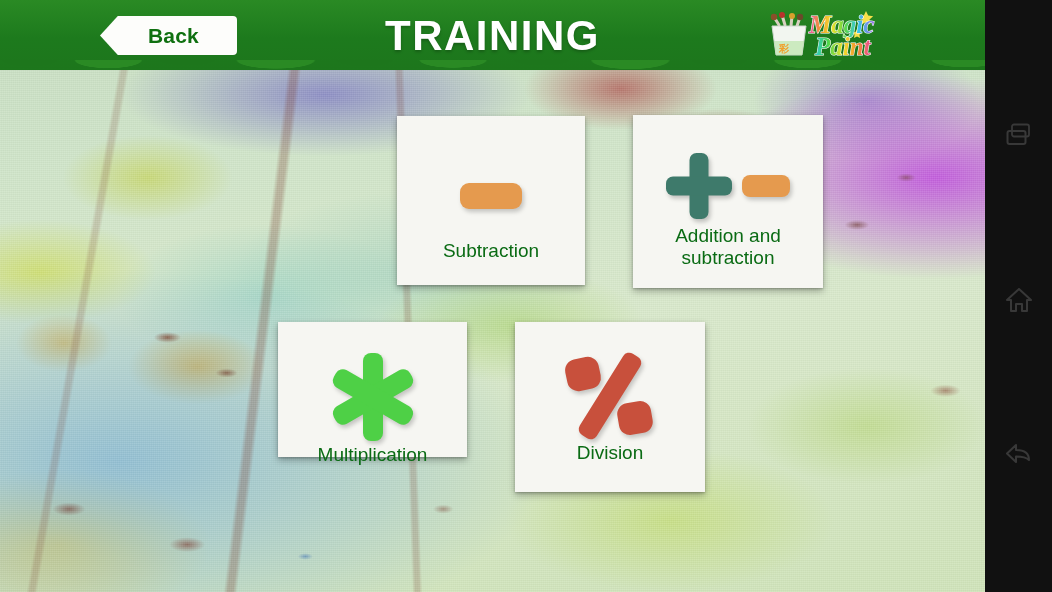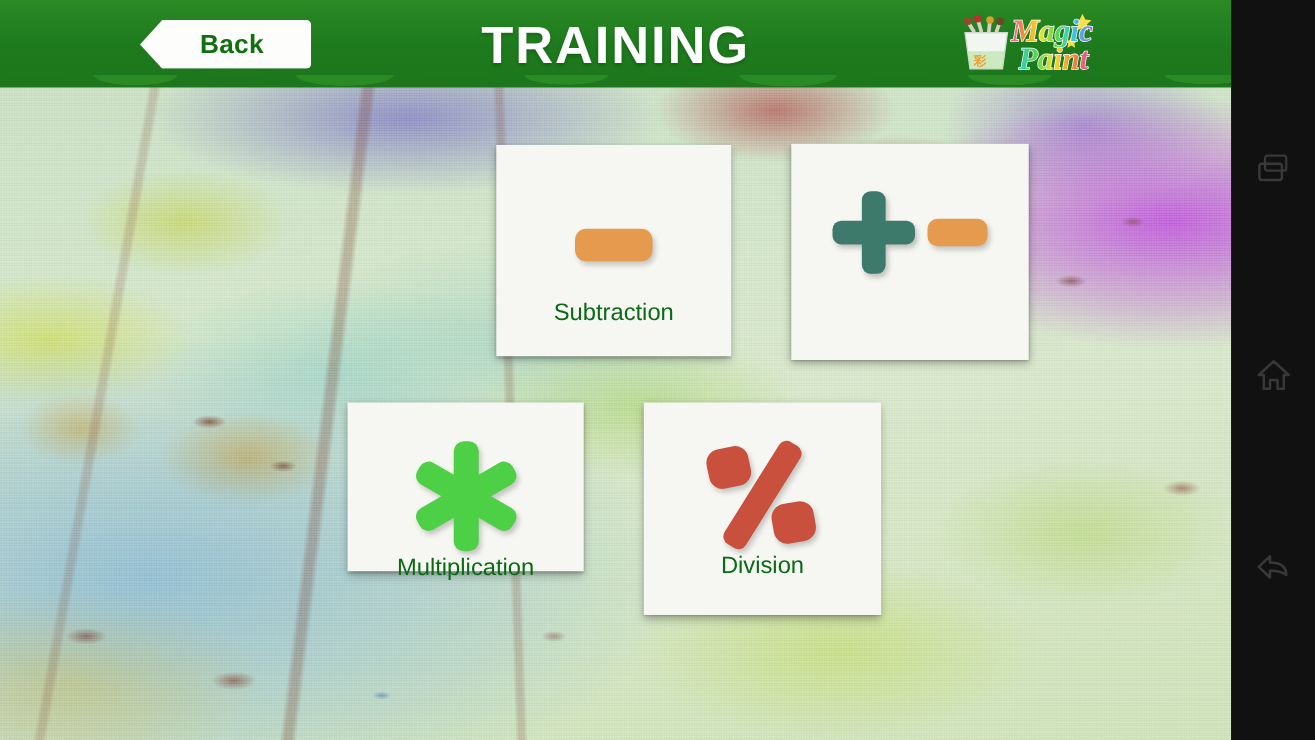--- a/index.html
+++ b/index.html
@@ -83,21 +83,21 @@
       radial-gradient(ellipse 6% 85% at 46% 0%, #2a8a24 0 55%, transparent 58%),
       radial-gradient(ellipse 5% 60% at 55% 0%, #1d761c 0 55%, transparent 58%),
       radial-gradient(ellipse 7% 100% at 64% 0%, #2a8a24 0 55%, transparent 58%),
       radial-gradient(ellipse 5% 65% at 73% 0%, #1d761c 0 55%, transparent 58%),
       radial-gradient(ellipse 6% 90% at 82% 0%, #2a8a24 0 55%, transparent 58%),
       radial-gradient(ellipse 5% 70% at 91% 0%, #1d761c 0 55%, transparent 58%),
       radial-gradient(ellipse 6% 80% at 98% 0%, #2a8a24 0 55%, transparent 58%);
   }
 
   #back-button {
-    position:absolute; left:112px; top:16px; width:137px; height:39px;
+    position:absolute; left:100px; top:16px; width:137px; height:39px;
     background:#fdfdfb; color:#0f7010;
     display:flex; align-items:center; justify-content:center;
     font-size:21px; font-weight:bold; letter-spacing:.2px;
     clip-path:polygon(0% 50%, 13% 0%, 100% 0%, 100% 100%, 13% 100%);
     border-radius:4px;
     z-index:7; cursor:pointer;
     filter:drop-shadow(0 1px 2px rgba(0,0,0,.25));
   }
   #back-button .lbl { transform:translateX(5px); }
 
@@ -280,20 +280,24 @@
         <div class="minus"></div>
       </div>
       <div class="label">Subtraction</div>
     </div>
 
     <div class="card" id="card-addsub">
       <div class="icon-wrap" style="gap:10px;">
         <div class="plus small"></div>
         <div class="minus small"></div>
       </div>
+      <div class="label">
+        <span>Addition and</span><br>
+        <span>subtraction</span>
+      </div>
     </div>
 
     <div class="card" id="card-multiplication">
       <div class="icon-wrap">
         <div class="asterisk">
             <i></i>
             <i></i>
             <i></i>
           </div>
       </div>

